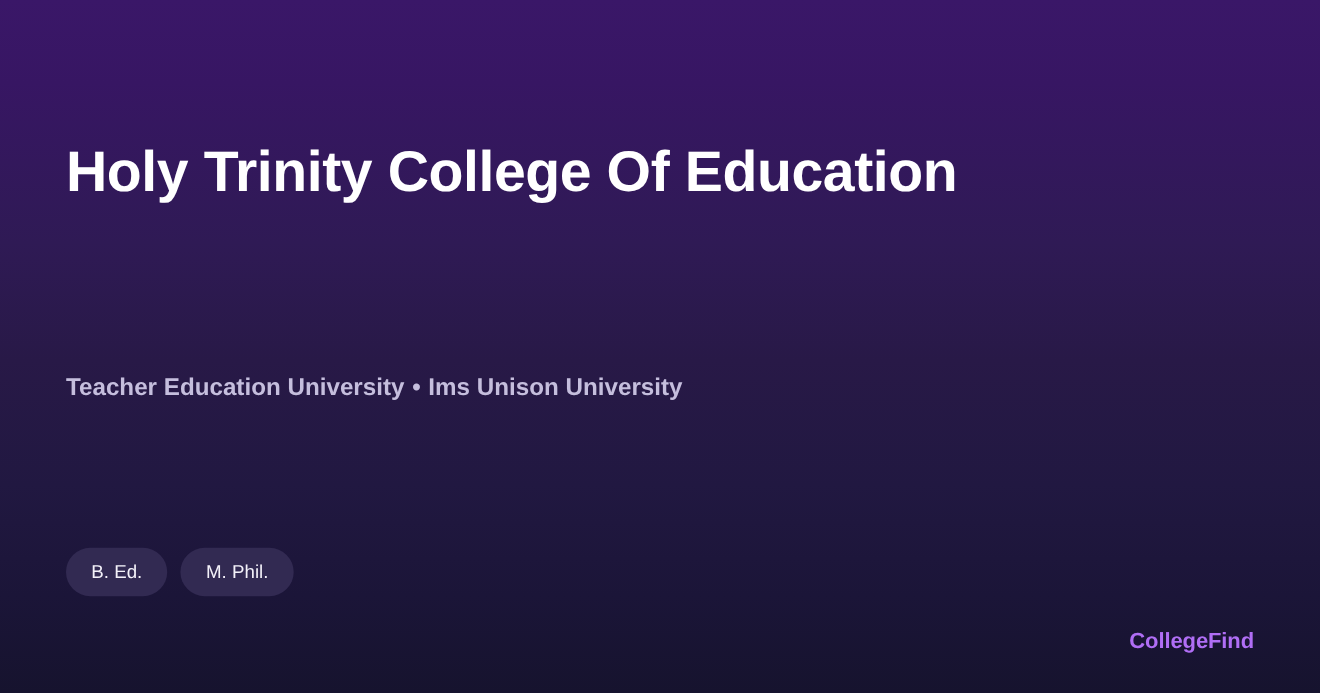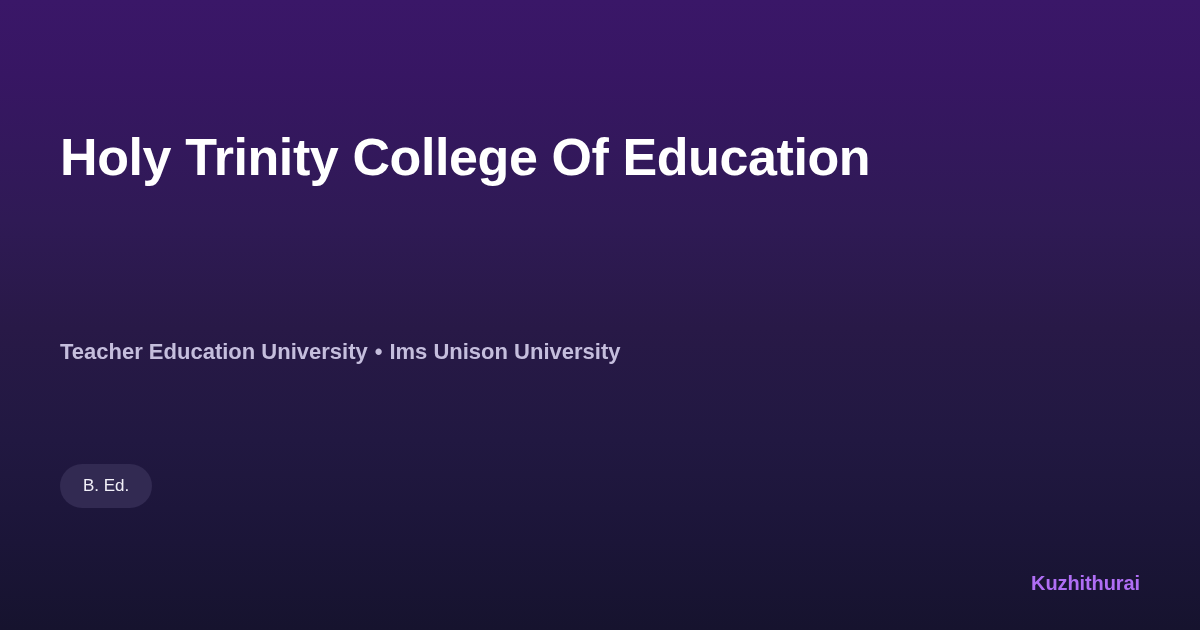--- a/index.html
+++ b/index.html
@@ -95,20 +95,21 @@
     justify-content: center;
     height: 44px;
     padding: 0 23px;
     border-radius: 22px;
     background: #322a52;
     color: #f3f1f9;
     font-size: 17px;
     line-height: 44px;
     font-weight: 400;
     white-space: nowrap;
+    margin-top: 34px;
   }
 
   .brand {
     position: absolute;
     right: 0;
     top: 570px;
     font-size: 20px;
     line-height: 26px;
     font-weight: 700;
     letter-spacing: -0.1px;
@@ -124,18 +125,19 @@
 
     <h1 class="title">Holy Trinity College Of Education</h1>
 
 
     <div class="affiliation">
       <span>Teacher Education University</span><span class="sep">•</span><span>Ims Unison University</span>
     </div>
 
     <div class="pills">
       <span class="pill">B. Ed.</span>
+      <span class="pill">M. Phil.</span>
     </div>
 
-    <div class="brand">Kuzhithurai</div>
+    <div class="brand">CollegeFind</div>
 
   </div>
 </div>
 
 </body></html>

